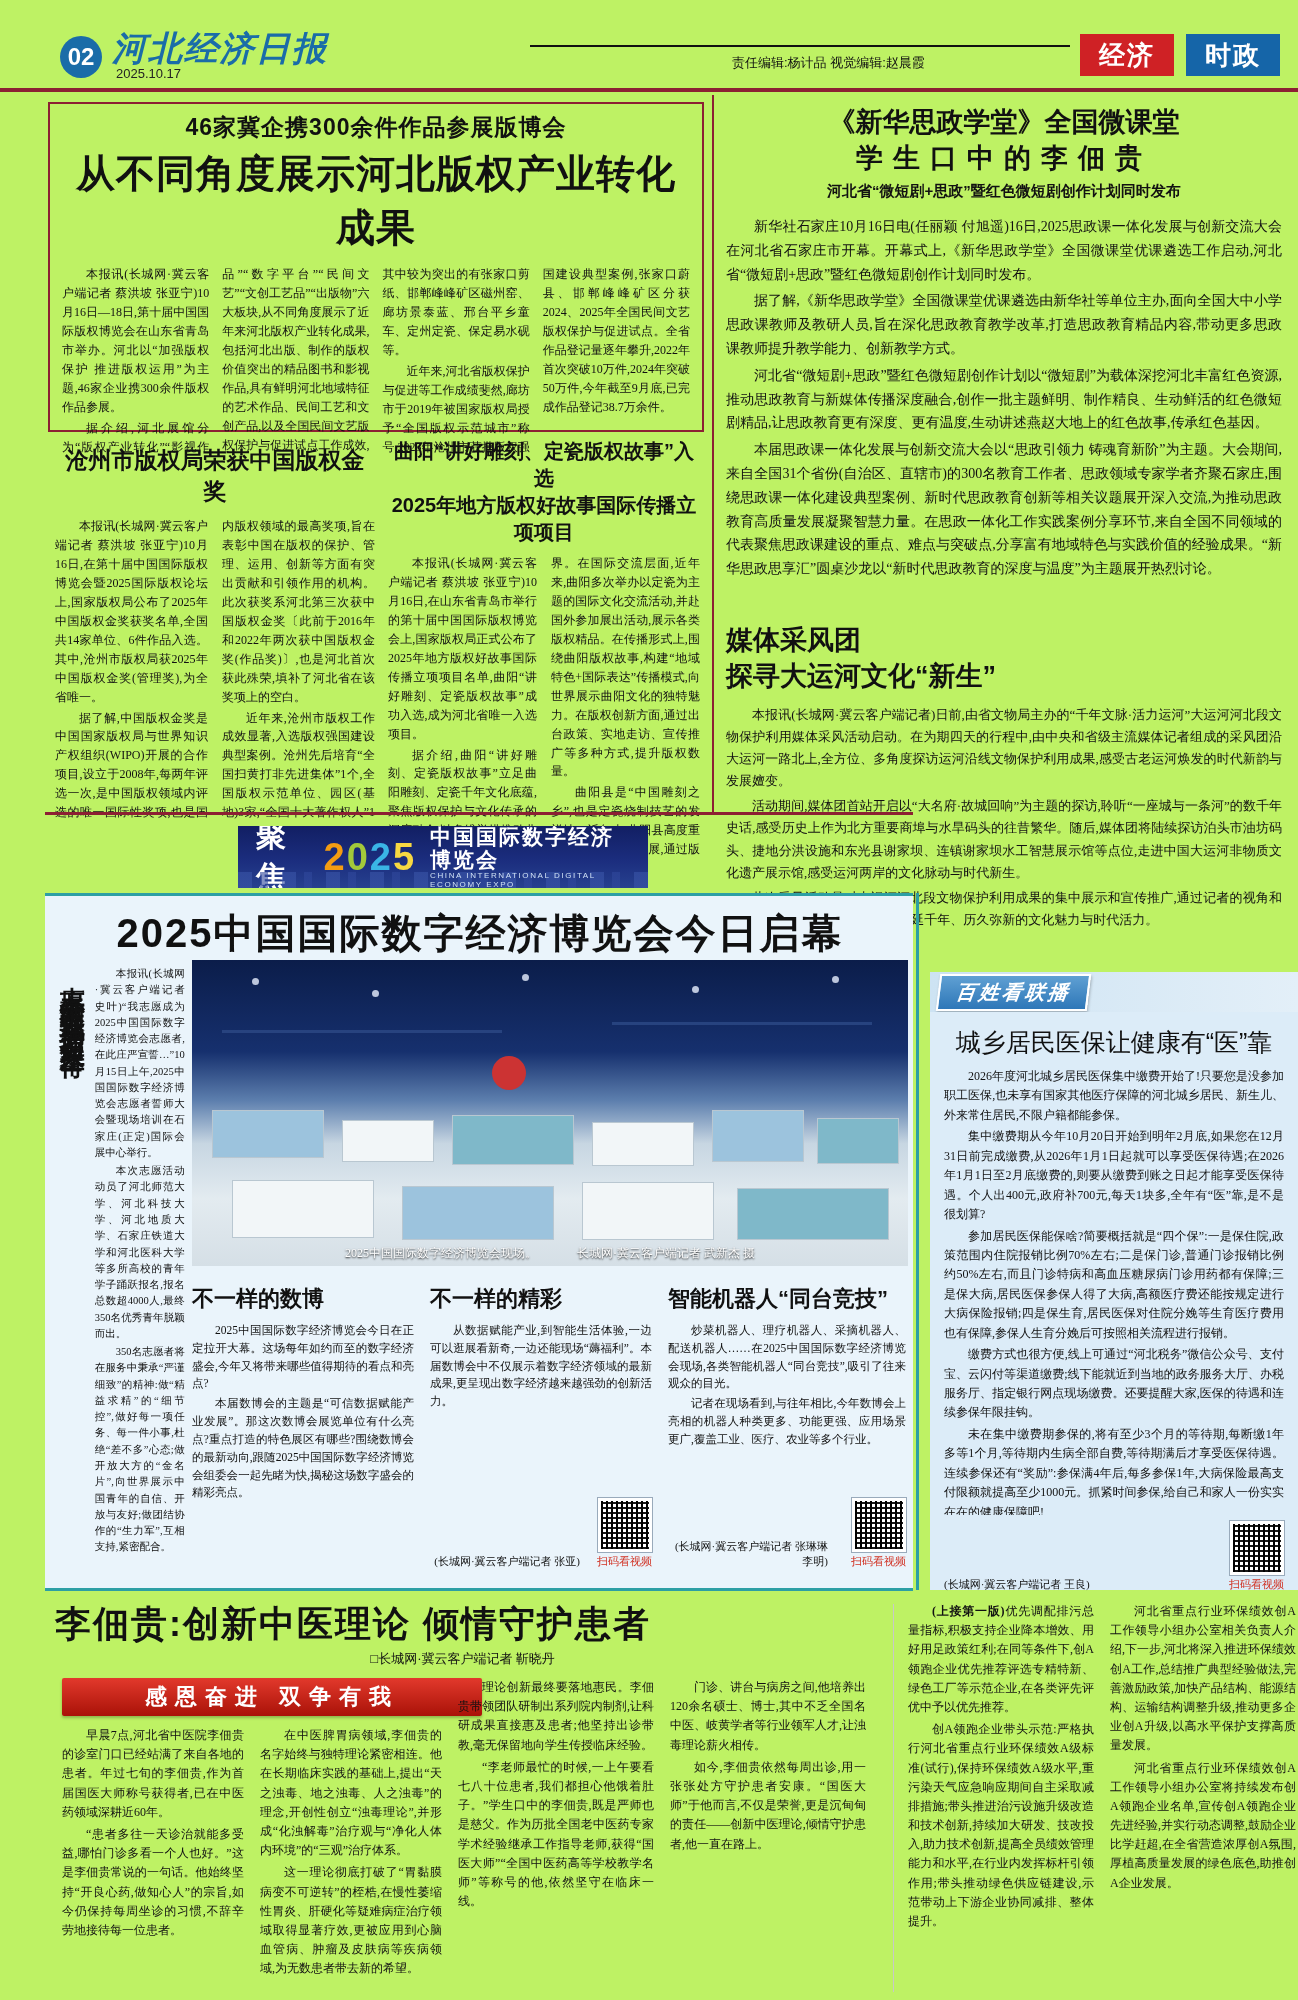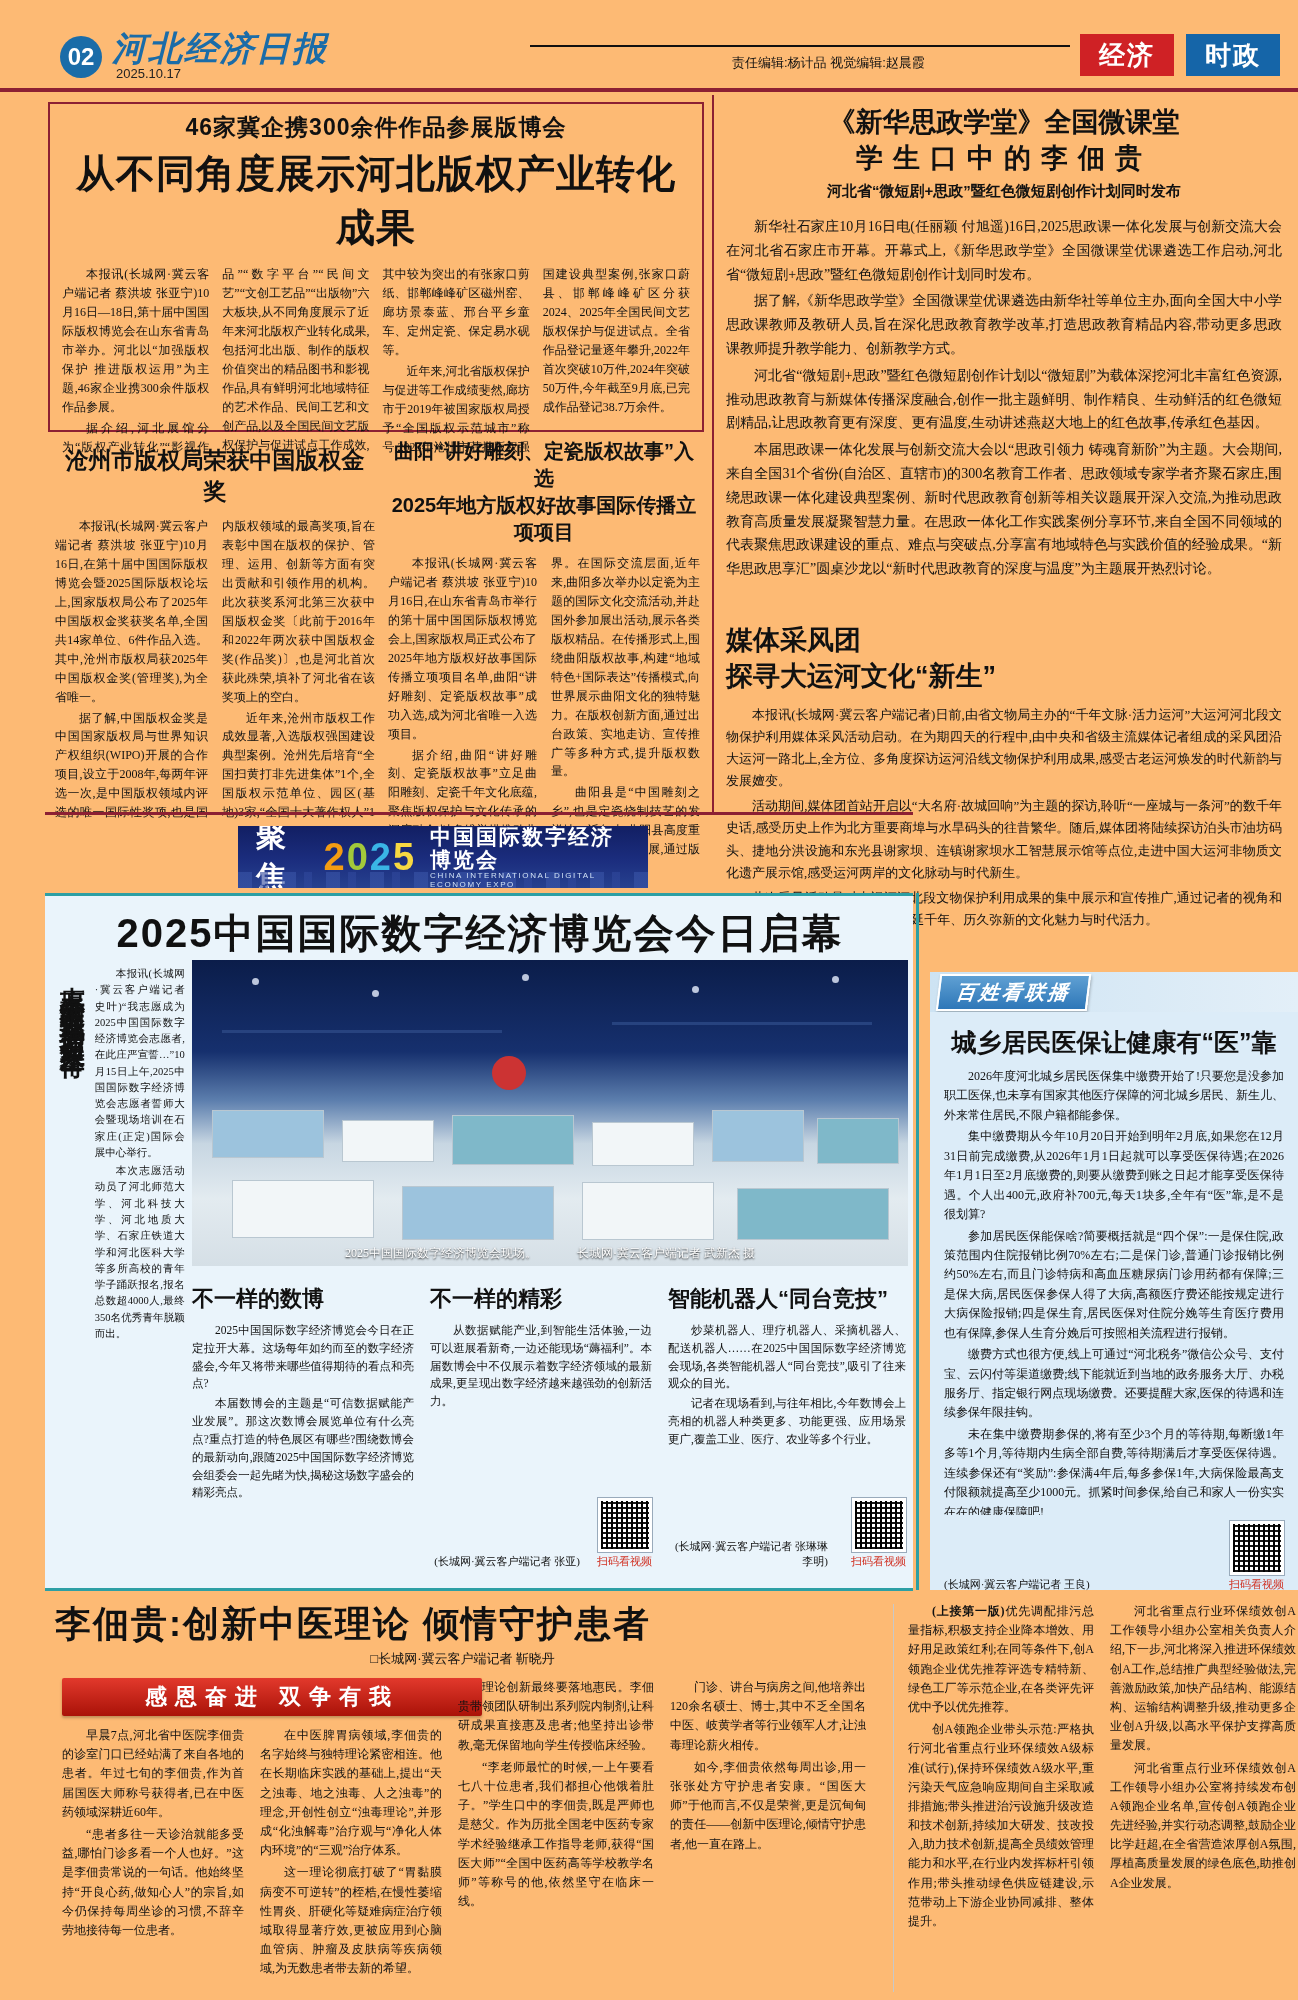--- a/index.html
+++ b/index.html
@@ -1,16 +1,16 @@
 <!DOCTYPE html>
 <html><head>
 <meta charset="utf-8">
 <style>
   html,body{margin:0;padding:0;background:#e8e8e8;}
-  .page{position:relative;width:1298px;height:2000px;background:#fdba74;overflow:hidden;
+  .page{position:relative;width:1298px;height:2000px;background:#bef264;overflow:hidden;
         font-family:"Liberation Serif",serif;color:#111;}
   .abs{position:absolute;}
   
   .pagenum{width:42px;height:42px;border-radius:50%;background:#1a6ca8;color:#fff;
            font-family:"Liberation Sans",sans-serif;font-size:24px;font-weight:bold;
            display:flex;align-items:center;justify-content:center;}
   .papername{font-size:34px;font-weight:900;color:#1a6ca8;font-style:italic;
              font-family:"Liberation Serif",serif;letter-spacing:2px;}
   .pubdate{font-size:13px;color:#222;font-family:"Liberation Sans",sans-serif;}
   .hairline{height:2px;background:#111;}
@@ -78,21 +78,21 @@
   .qr-label{font-size:11px;color:#d03022;text-align:right;font-family:Liberation Serif, serif;}
   .qr-wrap{display:flex;flex-direction:column;align-items:center;gap:2px;}
   .byline-row{display:flex;align-items:flex-end;justify-content:space-between;margin-top:6px;}
   
   .badge-strip{background:linear-gradient(90deg,#cde3f3,#e3eff8);}
   .badge{display:inline-block;transform:skew(-7deg);background:linear-gradient(180deg,#5fa0d3,#2e77b8);
          border:2px solid #fff;box-shadow:1px 2px 3px rgba(0,0,0,.25);color:#fff;
          font-family:"Liberation Sans",sans-serif;font-size:20px;font-weight:900;font-style:italic;
          padding:3px 16px;letter-spacing:3px;}
   .med-panel{background:#dcecf8;box-sizing:border-box;padding:12px 14px;}
-  .med-h{font-size:25px;font-weight:700;text-align:center;font-family:"Liberation Sans",sans-serif;margin:2px 0 8px;}
+  .med-h{font-size:25px;font-weight:400;text-align:center;font-family:"Liberation Sans",sans-serif;margin:2px 0 8px;}
   .med-body{font-size:12px;line-height:1.62;text-align:justify;}
   .med-body p{margin:0 0 2px;text-indent:2em;}
   
   .li-headline{font-size:36px;font-weight:900;font-family:"Liberation Sans",sans-serif;letter-spacing:2px;}
   .li-byline{font-size:13px;text-align:center;}
   .red-banner{background:linear-gradient(180deg,#e2392c,#a91208);color:#fff;display:flex;align-items:center;
               justify-content:center;font-family:"Liberation Sans",sans-serif;font-size:22px;font-weight:900;
               letter-spacing:8px;border-radius:2px;box-shadow:0 2px 3px rgba(0,0,0,.25);}
   .colbox{font-size:12px;line-height:1.6;text-align:justify;overflow:hidden;}
   .colbox p{margin:0 0 3px;text-indent:2em;}
@@ -183,20 +183,21 @@
   <div class="abs teal" style="left:916px;top:893px;width:3px;height:697px;"></div>
   <div class="abs teal" style="left:45px;top:1588px;width:868px;height:3px;"></div>
 
   <div class="abs expo-headline" style="left:60px;top:906px;width:840px;">2025中国国际数字经济博览会今日启幕</div>
 
   <div class="abs" style="left:58px;top:966px;width:130px;height:616px;display:flex;gap:8px;">
     <div class="v-title" style="height:610px;">志愿者誓师大会暨现场培训在石家庄举行</div>
     <div class="v-body" style="width:90px;overflow:hidden;">
       <p>本报讯(长城网·冀云客户端记者 史叶)“我志愿成为2025中国国际数字经济博览会志愿者,在此庄严宣誓…”10月15日上午,2025中国国际数字经济博览会志愿者誓师大会暨现场培训在石家庄(正定)国际会展中心举行。</p>
       <p>本次志愿活动动员了河北师范大学、河北科技大学、河北地质大学、石家庄铁道大学和河北医科大学等多所高校的青年学子踊跃报名,报名总数超4000人,最终350名优秀青年脱颖而出。</p>
+      <p>350名志愿者将在服务中秉承“严谨细致”的精神:做“精益求精”的“细节控”,做好每一项任务、每一件小事,杜绝“差不多”心态;做开放大方的“金名片”,向世界展示中国青年的自信、开放与友好;做团结协作的“生力军”,互相支持,紧密配合。</p>
     </div>
   </div>
 
   <div class="abs photo" style="left:192px;top:960px;width:716px;height:306px;">
     <div class="spot" style="left:60px;top:18px;"></div>
       <div class="spot" style="left:180px;top:30px;"></div>
     <div class="spot" style="left:330px;top:14px;"></div>
       <div class="spot" style="left:500px;top:26px;"></div>
     <div class="spot" style="left:640px;top:16px;"></div>
     <div class="truss" style="left:30px;top:70px;width:280px;"></div>

